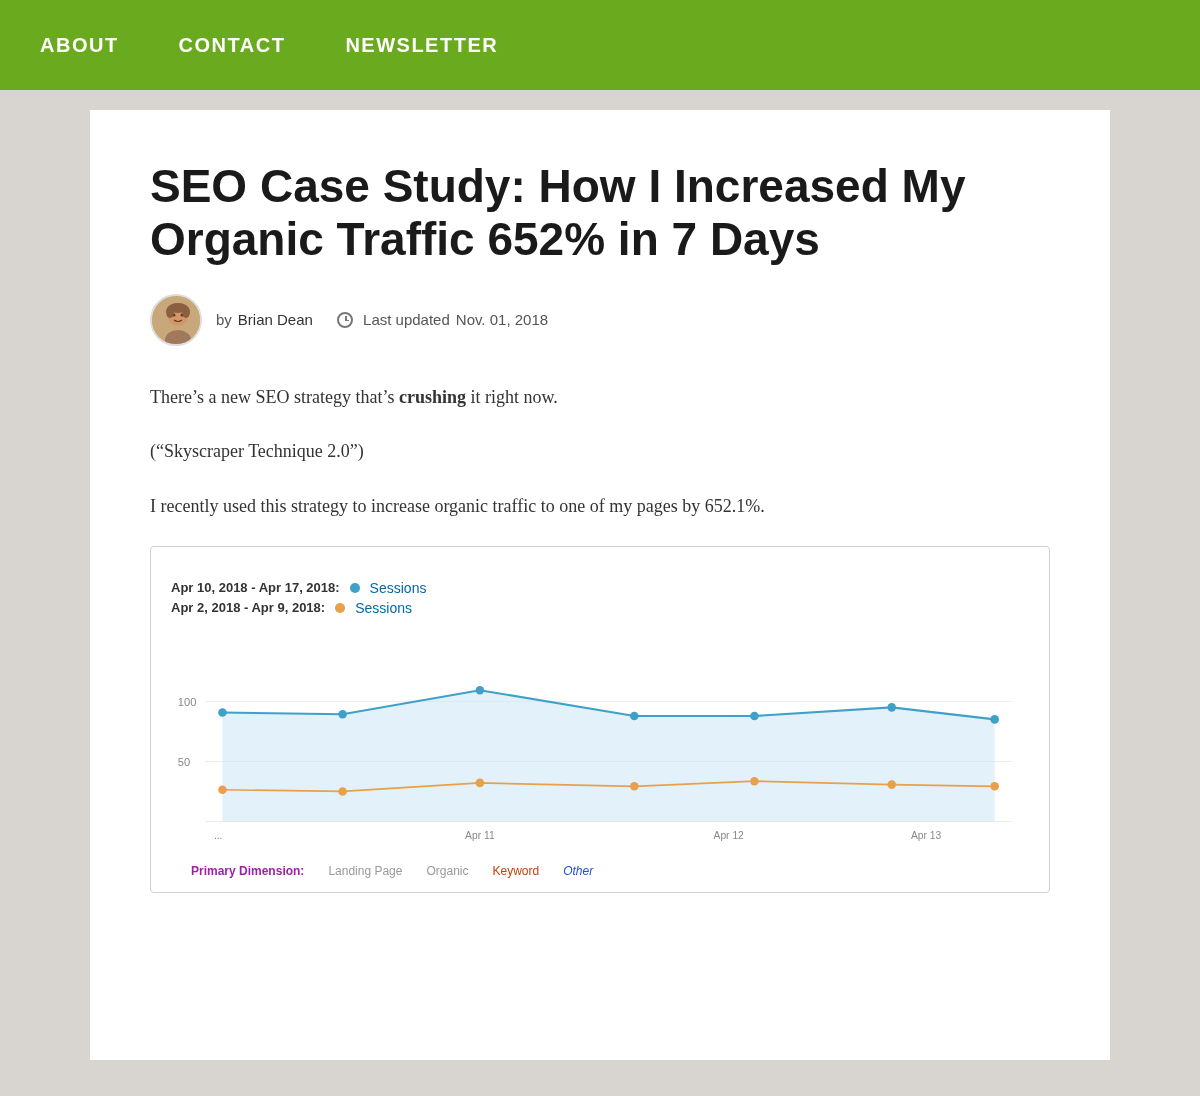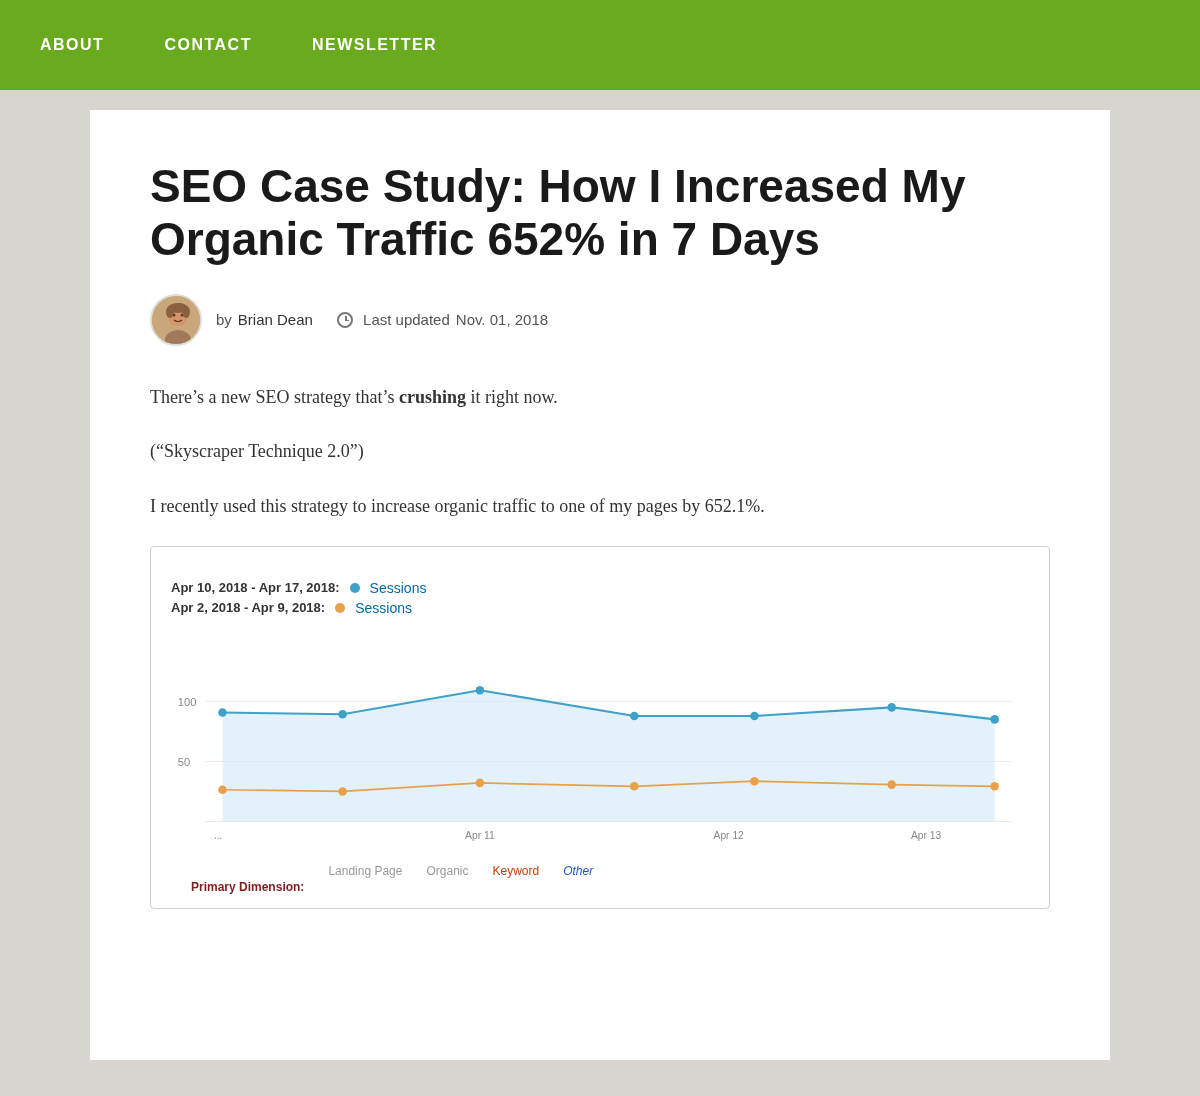--- a/index.html
+++ b/index.html
@@ -42,21 +42,21 @@
     }
     .nav-links {
       display: flex;
       gap: 60px;
       list-style: none;
     }
     .nav-links a {
       color: #fff;
       font-family: Arial, sans-serif;
       font-weight: 700;
-      font-size: 16px;
+      font-size: 20px;
       letter-spacing: 1.5px;
       text-decoration: none;
     }
 
     
     .page-wrapper {
       max-width: 1060px;
       margin: 0 auto;
       padding: 20px 20px 40px;
     }
@@ -189,22 +189,21 @@
     .chart-footer {
       font-family: Arial, sans-serif;
       font-size: 12px;
       color: #aaa;
       padding: 10px 0 4px 20px;
       display: flex;
       gap: 24px;
     }
     .chart-footer span.footer-label {
       font-weight: 600;
-      color: #7f1d1d;
-      margin-top: 16px;
+      color: #a21caf;
     }
   </style>
 </head>
 <body>
 
 <nav>
   <ul class="nav-links">
     <li><a href="#">ABOUT</a></li>
     <li><a href="#">CONTACT</a></li>
     <li><a href="#">NEWSLETTER</a></li>

